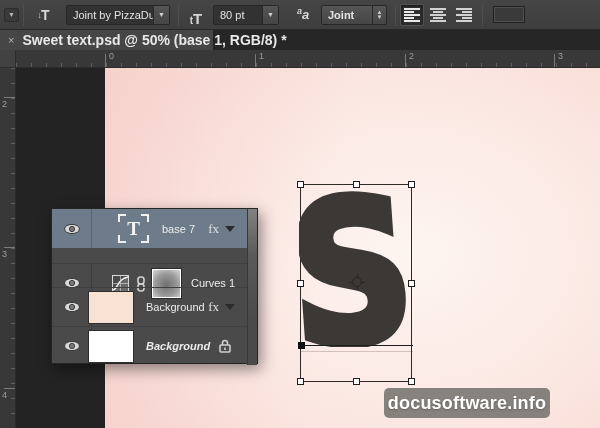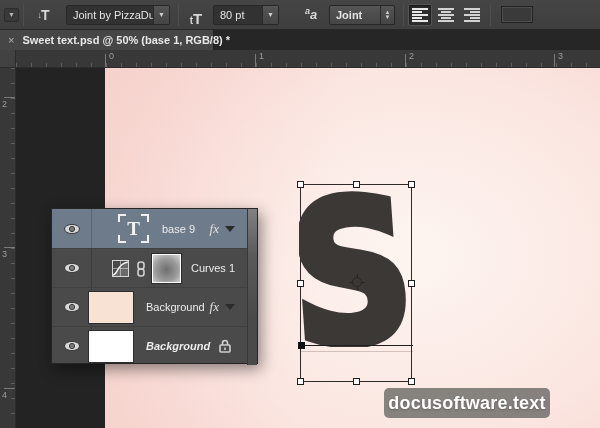--- a/index.html
+++ b/index.html
@@ -40,21 +40,21 @@
     border-radius:2px; }
   .align-btn.active { background:#2e2e2e; border:1px solid #555; box-shadow:inset 0 1px 3px rgba(0,0,0,.6); }
   .swatch { width:32px; height:17px; background:#3a3a3a; border:1px solid #222;
     box-shadow:inset 0 0 0 1px #4e4e4e; margin-left:6px; }
 
   
   .tab-bar { position:absolute; left:0; top:30px; width:600px; height:20px; background:#262626; }
   .doc-tab { position:absolute; left:0; top:0; height:20px; width:214px; background:#464646;
     border-right:1px solid #222; display:flex; align-items:center; padding:0 8px; }
   .doc-tab .close { color:#b5b5b5; font-size:11px; margin-right:8px; }
-  .doc-tab .title { color:#e8e8e8; font-size:11px; font-weight:bold; white-space:nowrap; }
+  .doc-tab .title { color:#e8e8e8; font-size:14px; font-weight:bold; white-space:nowrap; }
 
   
   .workspace { position:absolute; left:0; top:50px; width:600px; height:378px; background:#232323; }
   .ruler-corner { position:absolute; left:0; top:0; width:16px; height:18px; background:#424242;
     border-right:1px solid #2c2c2c; border-bottom:1px solid #2c2c2c; }
   .h-ruler { position:absolute; left:16px; top:0; width:584px; height:18px; background:#383838;
     border-bottom:1px solid #2c2c2c;
     background-image:repeating-linear-gradient(to right, #5e5e5e 0 1px, transparent 1px 15px);
     background-size:100% 4px; background-position:0 bottom; background-repeat:no-repeat; }
   .h-ruler .num { position:absolute; top:1px; font-size:9px; color:#9c9c9c; }
@@ -71,30 +71,30 @@
   .canvas { position:absolute; left:89px; top:0; width:495px; height:360px;
     background:
       linear-gradient(100deg, rgba(246,206,200,.55), rgba(246,206,200,0) 45%),
       radial-gradient(ellipse 420px 330px at 62% 52%, #fdf5f1 0%, #fbe6e1 55%, #f6d2cc 100%); }
 
   
   .layers-panel { position:absolute; left:35px; top:140px; width:207px; height:156px;
     background:#4a4a4a; border:1px solid #252525; box-shadow:3px 5px 14px rgba(0,0,0,.45); }
   .layer-row { position:absolute; left:0; width:195px; height:39px; }
   .layer-row.r1 { top:0; background:#6d7b8a; }
-  .layer-row.r2 { top:39px; border-top:1px solid #404040; }
+  .layer-row.r2 { top:54px; border-top:1px solid #404040; }
   .layer-row.r3 { top:78px; border-top:1px solid #404040; }
   .layer-row.r4 { top:117px; border-top:1px solid #404040; height:38px; }
   .scroll-strip { position:absolute; right:0; top:0; width:10px; height:156px;
     background:linear-gradient(#818181,#5a5a5a 30%,#4a4a4a 70%); border-left:1px solid #383838; }
   .eye-cell { position:absolute; left:0; top:0; bottom:0; width:40px; border-right:1px solid #3c3c3c;
     display:flex; align-items:center; justify-content:center; }
   .layer-label { position:absolute; font-size:11px; color:#ececec; top:50%; transform:translateY(-50%); }
   .fx-label { position:absolute; right:28px; top:50%; transform:translateY(-50%);
-    font-family:"Liberation Serif", serif; font-style:italic; font-size:13px; color:#e0e0e0; }
+    font-family:"Liberation Serif", serif; font-size:13px; color:#e0e0e0; }
   .fx-arrow { position:absolute; right:12px; top:50%; transform:translateY(-50%);
     width:0; height:0; border-left:5px solid transparent; border-right:5px solid transparent;
     border-top:6px solid #2b2b2b; }
   .t-thumb { position:absolute; left:66px; top:5px; width:31px; height:29px;
     display:flex; align-items:center; justify-content:center;
     color:#f4f4f4; font-family:"Liberation Serif", serif; font-weight:bold; font-size:19px; }
   .corner { position:absolute; width:8px; height:8px; border:0 solid #f0f0f0; }
   .corner.tl { left:0; top:0; border-left-width:2px; border-top-width:2px; }
   .corner.tr { right:0; top:0; border-right-width:2px; border-top-width:2px; }
   .corner.bl { left:0; bottom:0; border-left-width:2px; border-bottom-width:2px; }
@@ -142,21 +142,21 @@
     <div class="combo" style="width:104px; margin-left:8px;">
       <div class="field" style="flex:1">Joint by PizzaDu...</div>
       <div class="dd-btn">▼</div>
     </div>
     <div class="sep" style="margin-left:8px;"></div>
     <div class="tool-icon tT-icon"><span class="small-t">t</span><span>T</span></div>
     <div class="combo" style="width:66px; margin-left:4px;">
       <div class="field" style="flex:1">80 pt</div>
       <div class="dd-btn">▼</div>
     </div>
-    <div class="tool-icon aa-icon" style="margin-left:20px;font-style:italic;"><sup>a</sup><span>a</span></div>
+    <div class="tool-icon aa-icon" style="margin-left:12px;font-style:italic;"><sup>a</sup><span>a</span></div>
     <div class="combo button-like" style="width:66px; margin-left:6px;">
       <div class="field" style="flex:1">Joint</div>
       <div class="spin">
         <span>▲</span>
         <span>▼</span>
       </div>
     </div>
     <div class="sep" style="margin-left:8px;"></div>
     <div class="align-group">
       <div class="align-btn active">
@@ -257,21 +257,21 @@
               <circle cx="8" cy="5" r="2.6" fill="#7a7a7a" stroke="#3a3a3a" stroke-width="1"></circle>
             </svg>
           </div>
           <div class="t-thumb">
             <span>T</span>
             <span class="corner tl"></span>
             <span class="corner tr"></span>
             <span class="corner bl"></span>
             <span class="corner br"></span>
           </div>
-          <span class="layer-label" style="left:110px">base 9</span>
+          <span class="layer-label" style="left:110px">base 7</span>
           <span class="fx-label">fx</span>
           <span class="fx-arrow"></span>
         </div>
 
         <div class="layer-row r2">
           <div class="eye-cell">
             <svg width="16" height="10" viewBox="0 0 16 10">
               <ellipse cx="8" cy="5" rx="7.5" ry="4.6" fill="#d8d8d8" stroke="#3a3a3a" stroke-width="1"></ellipse>
               <circle cx="8" cy="5" r="2.6" fill="#7a7a7a" stroke="#3a3a3a" stroke-width="1"></circle>
             </svg>
@@ -317,17 +317,17 @@
           <span class="layer-label" style="left:94px; font-style:italic; font-weight:bold">Background</span>
           <svg width="12" height="14" viewBox="0 0 12 14" style="position:absolute; right:16px; top:12px">
             <rect x="1" y="6" width="10" height="7" rx="1" fill="none" stroke="#d0d0d0" stroke-width="1.6"></rect>
             <path d="M3.5,6 V4 a2.5,2.5 0 0 1 5,0 V6" fill="none" stroke="#d0d0d0" stroke-width="1.6"></path>
             <rect x="5.2" y="8.5" width="1.6" height="2.5" fill="#d0d0d0"></rect>
           </svg>
         </div>
       </div>
 
       <div class="watermark">
-        <span>docusoftware.text</span>
+        <span>docusoftware.info</span>
       </div>
     </div>
   </div>
 </div>
 
 </body></html>

